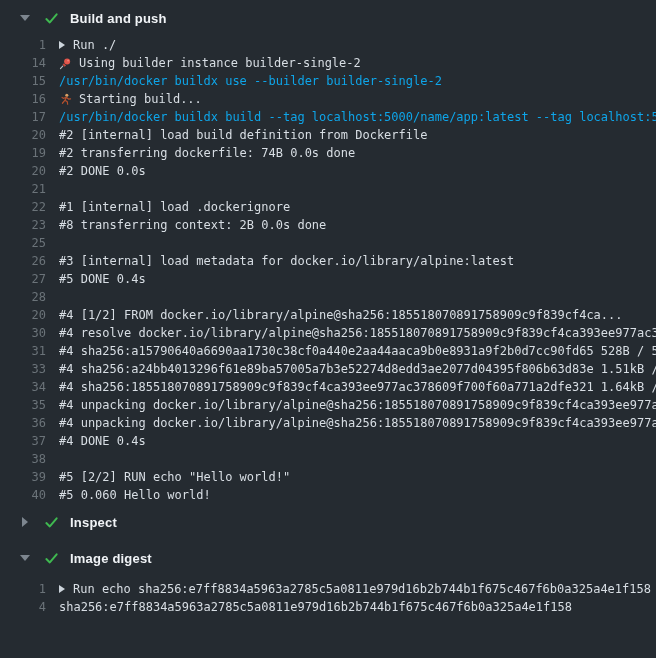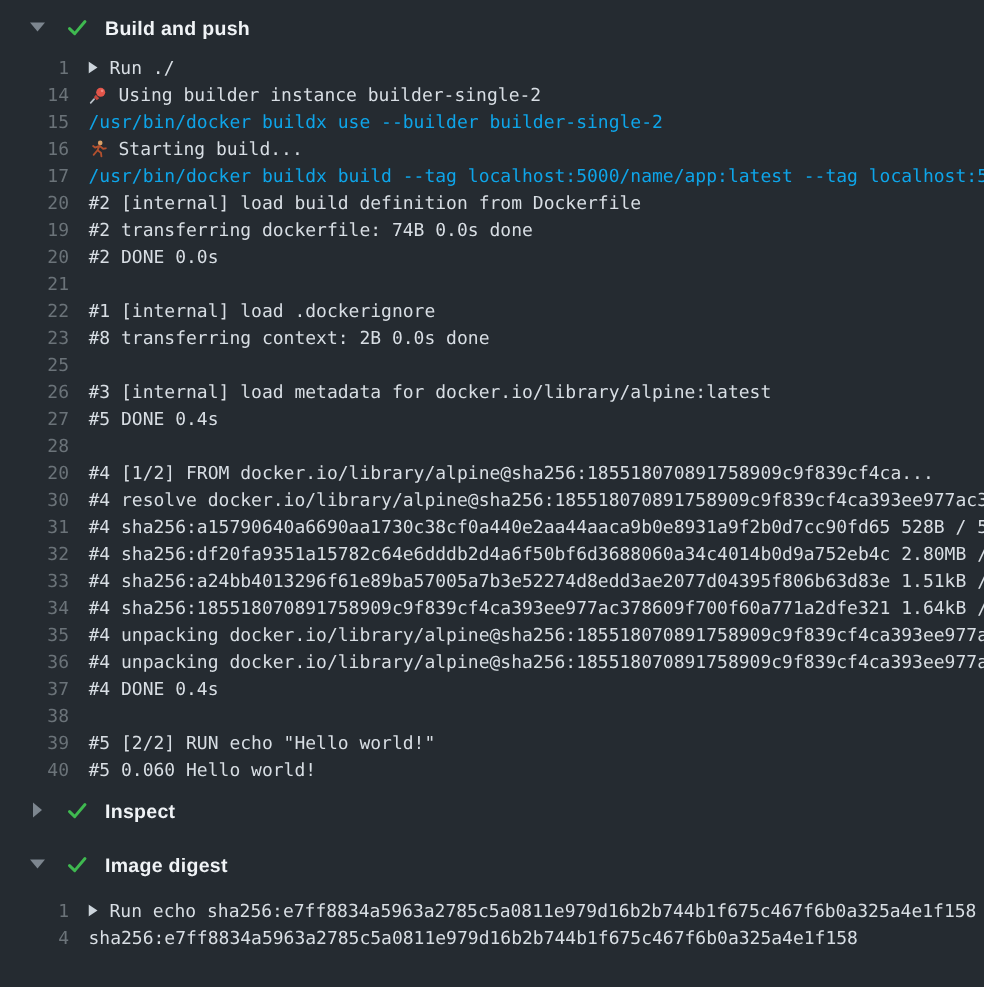--- a/index.html
+++ b/index.html
@@ -149,24 +149,20 @@
   </div>
           <div class="log-line">
     <span class="num">30</span>
     <span class="content"><span class="txt">#4 resolve docker.io/library/alpine@sha256:185518070891758909c9f839cf4ca393ee977ac3</span></span>
   </div>
           <div class="log-line">
     <span class="num">31</span>
     <span class="content"><span class="txt">#4 sha256:a15790640a6690aa1730c38cf0a440e2aa44aaca9b0e8931a9f2b0d7cc90fd65 528B / 5</span></span>
   </div>
           <div class="log-line">
-    <span class="num">32</span>
-    <span class="content"><span class="txt">#4 sha256:df20fa9351a15782c64e6dddb2d4a6f50bf6d3688060a34c4014b0d9a752eb4c 2.80MB /</span></span>
-  </div>
-          <div class="log-line">
     <span class="num">33</span>
     <span class="content"><span class="txt">#4 sha256:a24bb4013296f61e89ba57005a7b3e52274d8edd3ae2077d04395f806b63d83e 1.51kB /</span></span>
   </div>
           <div class="log-line">
     <span class="num">34</span>
     <span class="content"><span class="txt">#4 sha256:185518070891758909c9f839cf4ca393ee977ac378609f700f60a771a2dfe321 1.64kB /</span></span>
   </div>
           <div class="log-line">
     <span class="num">35</span>
     <span class="content"><span class="txt">#4 unpacking docker.io/library/alpine@sha256:185518070891758909c9f839cf4ca393ee977a</span></span>

